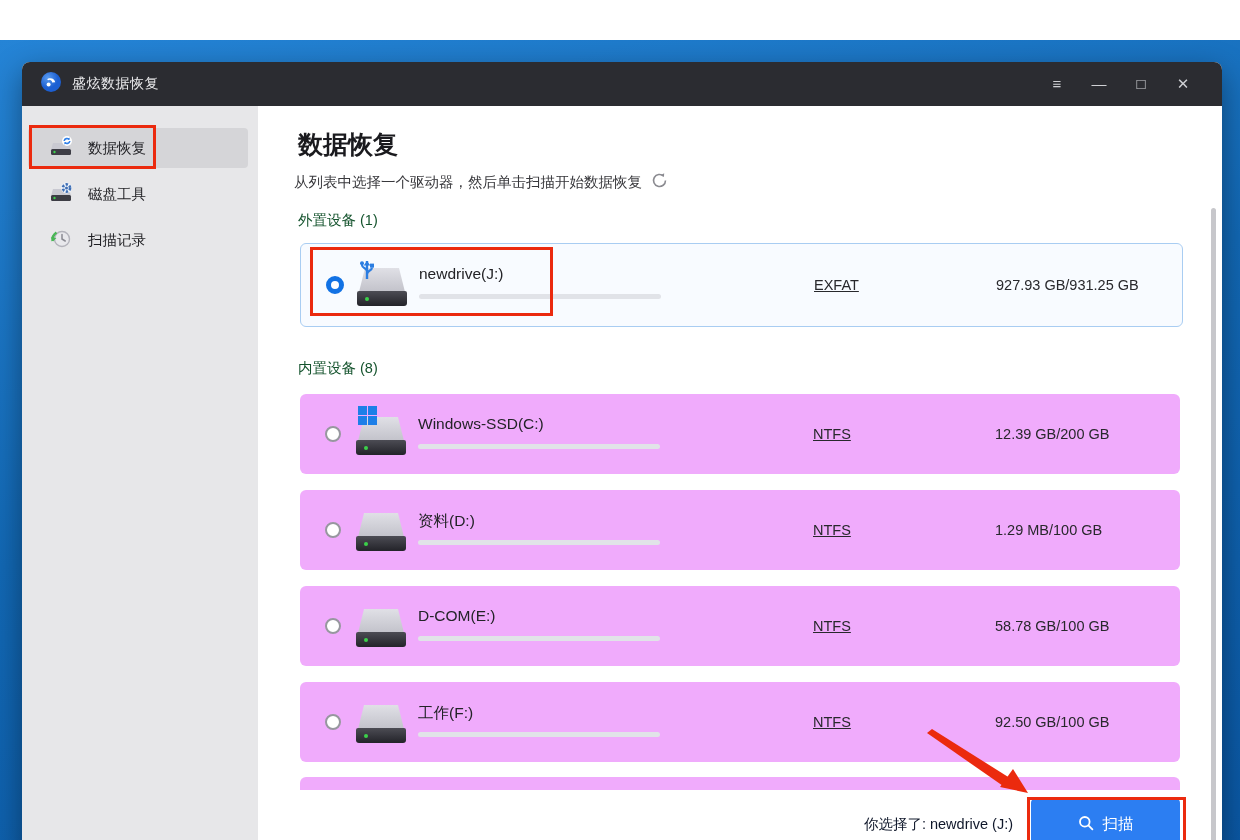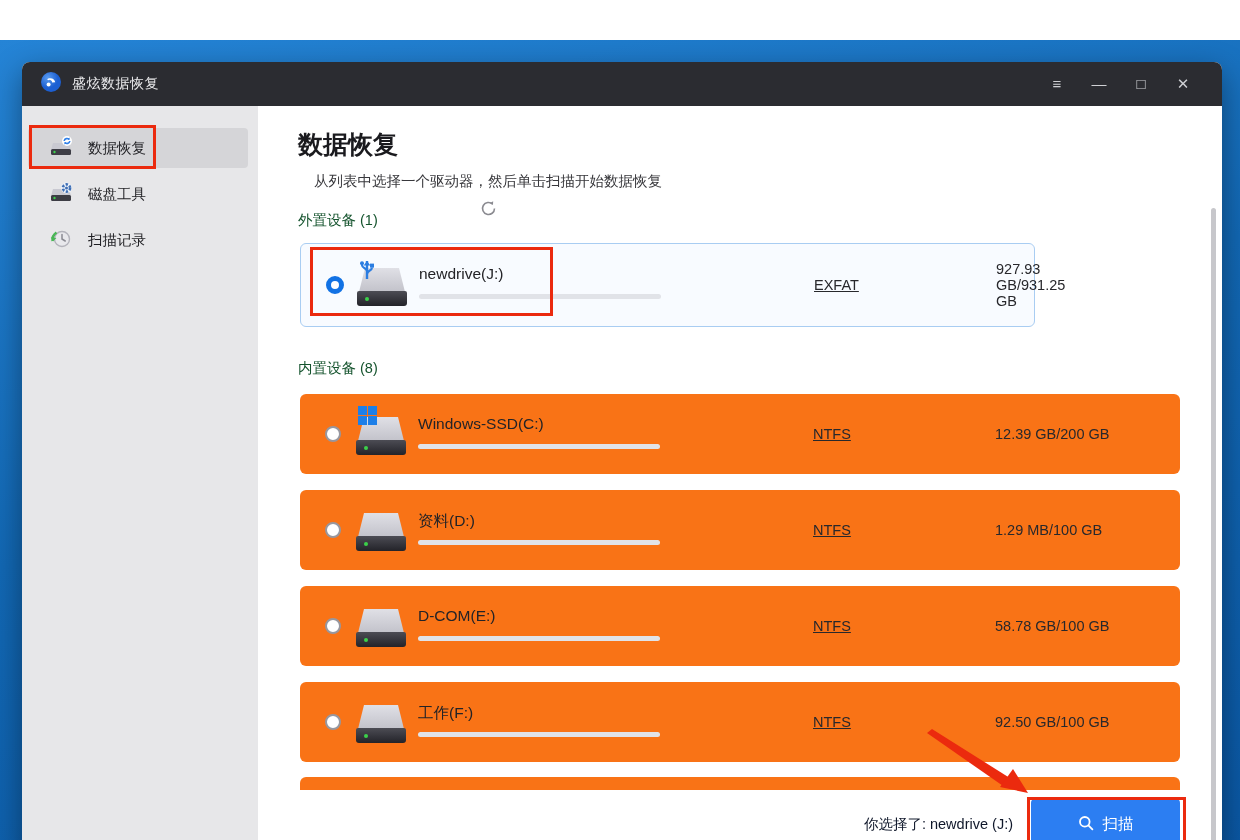--- a/index.html
+++ b/index.html
@@ -18,28 +18,28 @@
                       cursor:default; line-height:44px; }
   
   .sidebar { position:absolute; left:0; top:44px; width:236px; bottom:0; background:#e7e7e9; }
   .side-item { position:relative; margin:0 10px 6px 6px; height:40px; border-radius:4px;
                display:flex; align-items:center; padding-left:20px; gap:14px;
                font-size:14.5px; color:#1f1f23; }
   .side-item:first-child { margin-top:22px; }
   .side-item.active { background:#d5d5d8; }
   .content { position:absolute; left:236px; top:44px; right:0; bottom:0; background:#ffffff; }
   .page-title { position:absolute; left:276px; top:66px; font-size:25px; font-weight:600; color:#1a1a1e; }
-  .subtitle { position:absolute; left:292px; top:110px; font-size:14.5px; color:#38383c;
-              display:flex; align-items:center; gap:9px;flex-direction:column; }
+  .subtitle { position:absolute; left:272px; top:110px; font-size:14.5px; color:#38383c;
+              display:flex; align-items:center; gap:9px; }
   .section-label { position:absolute; font-size:14.5px; color:#14532d; left:276px; }
   .lbl-ext { top:149px; } .lbl-int { top:297px; }
   
   .card,.row { position:absolute; left:278px; width:880px; height:80px;
-               background:#f97316; border-radius:6px; }
-  .card { width:735px; height:84px; top:181px; background:#f8fbff; border:1px solid #a9cdf2; }
+               background:#f0abfc; border-radius:6px; }
+  .card { width:883px; height:84px; top:181px; background:#f8fbff; border:1px solid #a9cdf2; }
   .row-c{top:332px;} .row-d{top:428px;} .row-e{top:524px;} .row-f{top:620px;}
   .row-partial{top:715px; height:13px; border-radius:6px 6px 0 0;}
   .radio { position:absolute; left:25px; top:50%; transform:translateY(-50%);
            width:16px; height:16px; border-radius:50%; border:2px solid #97979f; background:#fff; }
   .radio.on { width:18px; height:18px; border:5px solid #1272e4; }
   .drv { position:absolute; left:56px; top:50%; transform:translateY(-50%); width:50px; height:48px; }
   .drv .top { position:absolute; left:2px; right:2px; top:7px; height:24px;
               background:linear-gradient(180deg,#e0e0e6,#c2c2ca);
               clip-path:polygon(13% 0,87% 0,100% 100%,0 100%); border-radius:3px 3px 0 0; }
   .drv .slab { position:absolute; left:0; right:0; bottom:3px; height:15px; border-radius:2px 2px 3px 3px;

